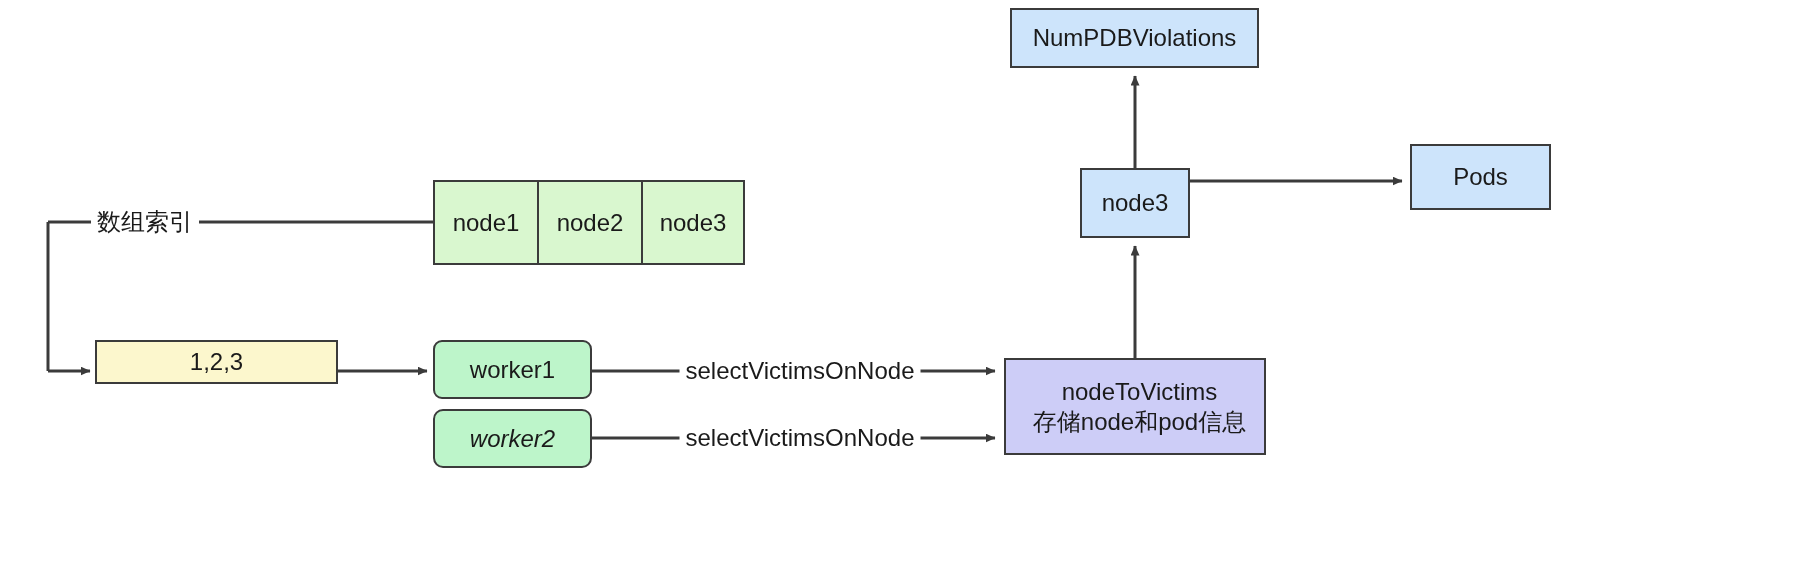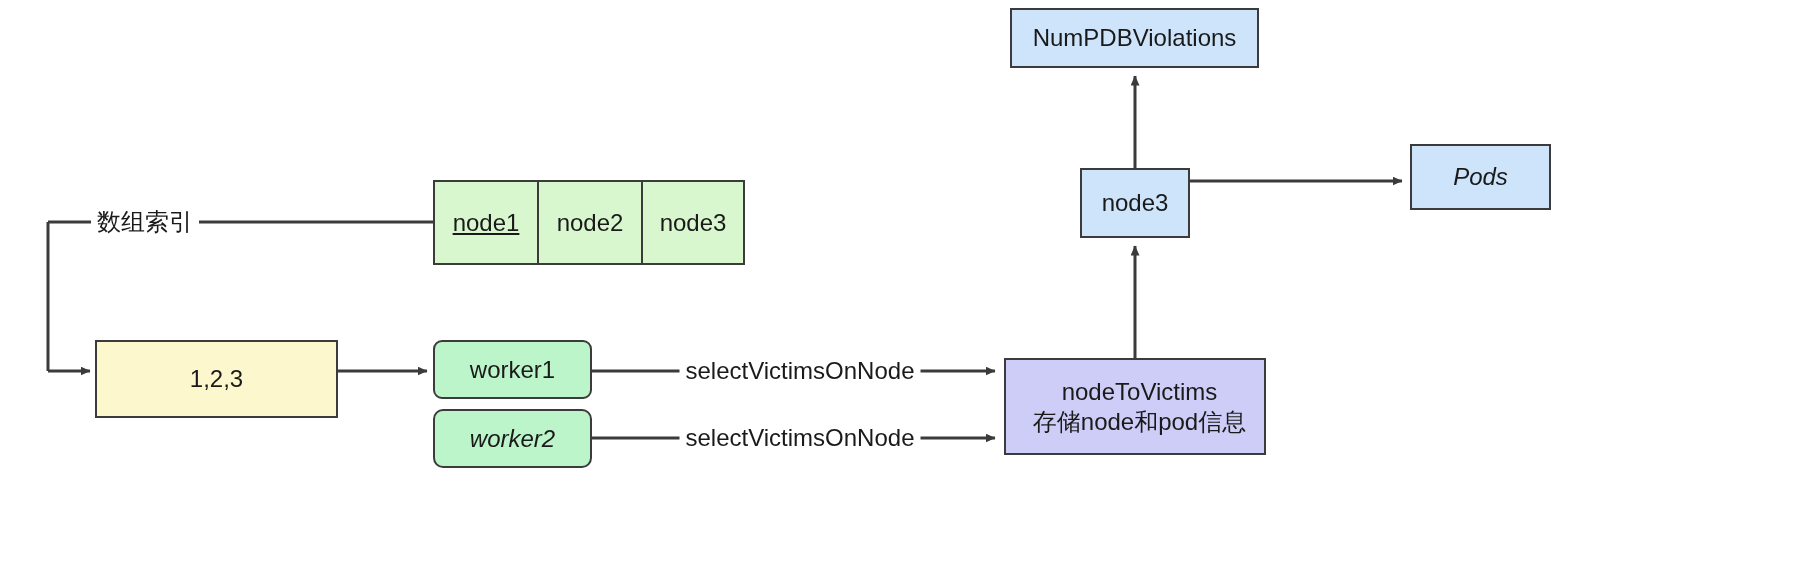--- a/index.html
+++ b/index.html
@@ -67,31 +67,31 @@
       <path d="M1190,181 L1402,181" marker-end="url(#arrow)"></path>
     </g>
   </svg>
 
   <div class="edge-label" style="left:145px;top:222px;">数组索引</div>
 
   <div class="edge-label" style="left:800px;top:371px;">selectVictimsOnNode</div>
 
   <div class="edge-label" style="left:800px;top:438px;">selectVictimsOnNode</div>
 
-  <div class="node arr-cell" style="left:433px;top:180px;width:104px;height:85px;text-decoration:underline;">
+  <div class="node arr-cell" style="left:433px;top:180px;width:104px;height:85px;">
     <span class="lbl">node1</span>
   </div>
   <div class="node arr-cell" style="left:537px;top:180px;width:104px;height:85px;">
     <span class="lbl">node2</span>
   </div>
   <div class="node arr-cell last" style="left:641px;top:180px;width:104px;height:85px;">
     <span class="lbl">node3</span>
   </div>
 
-  <div class="node yellow" style="left:95px;top:340px;width:243px;height:78px;">
+  <div class="node yellow" style="left:95px;top:340px;width:243px;height:44px;">
     <span class="lbl">1,2,3</span>
   </div>
 
   <div class="node worker" style="left:433px;top:340px;width:159px;height:59px;border-radius:9px;">
     <span class="lbl">worker1</span>
   </div>
   <div class="node worker" style="left:433px;top:409px;width:159px;height:59px;font-style:italic;">
     <span class="lbl">worker2</span>
   </div>
 
@@ -101,17 +101,17 @@
   </div>
 
   <div class="node blue" style="left:1010px;top:8px;width:249px;height:60px;">
     <span class="lbl">NumPDBViolations</span>
   </div>
 
   <div class="node blue" style="left:1080px;top:168px;width:110px;height:70px;">
     <span class="lbl">node3</span>
   </div>
 
-  <div class="node blue" style="left:1410px;top:144px;width:141px;height:66px;font-style:italic;">
+  <div class="node blue" style="left:1410px;top:144px;width:141px;height:66px;">
     <span class="lbl">Pods</span>
   </div>
 
 </div>
 
 </body></html>

